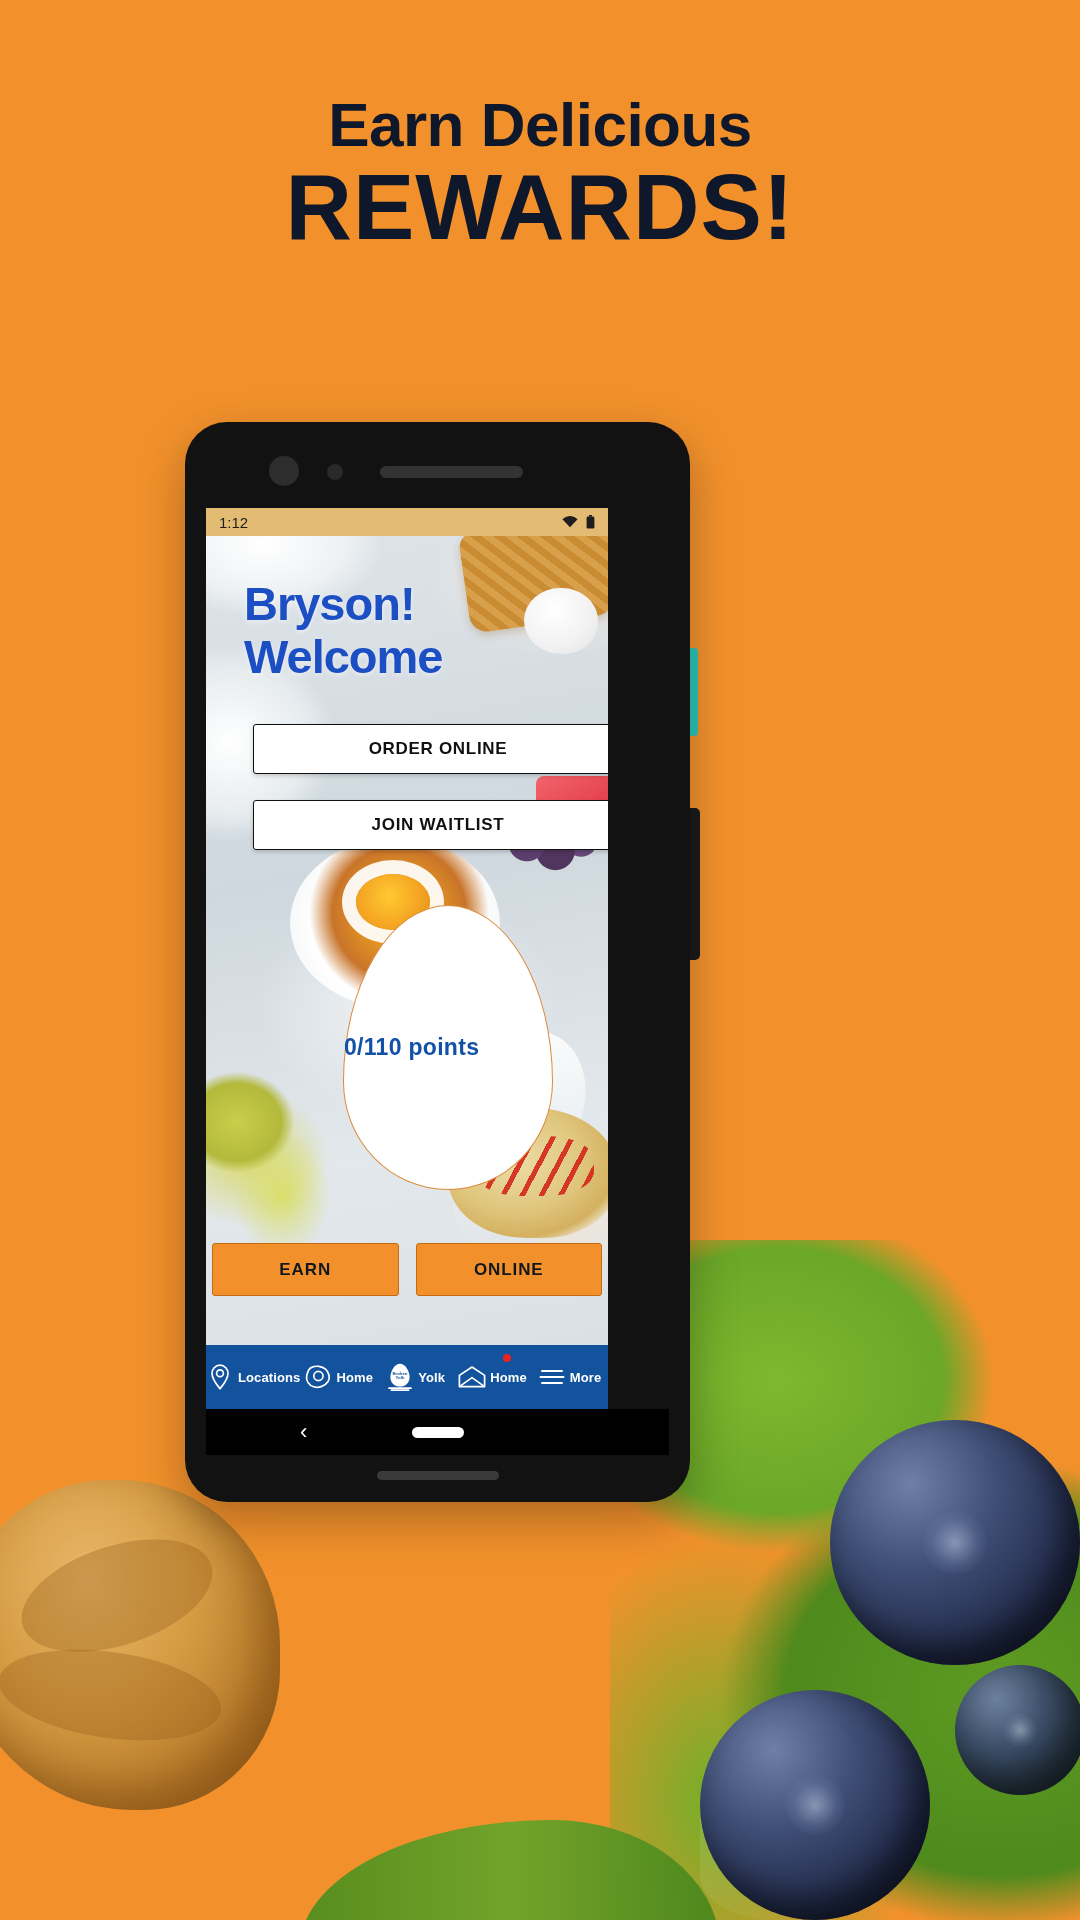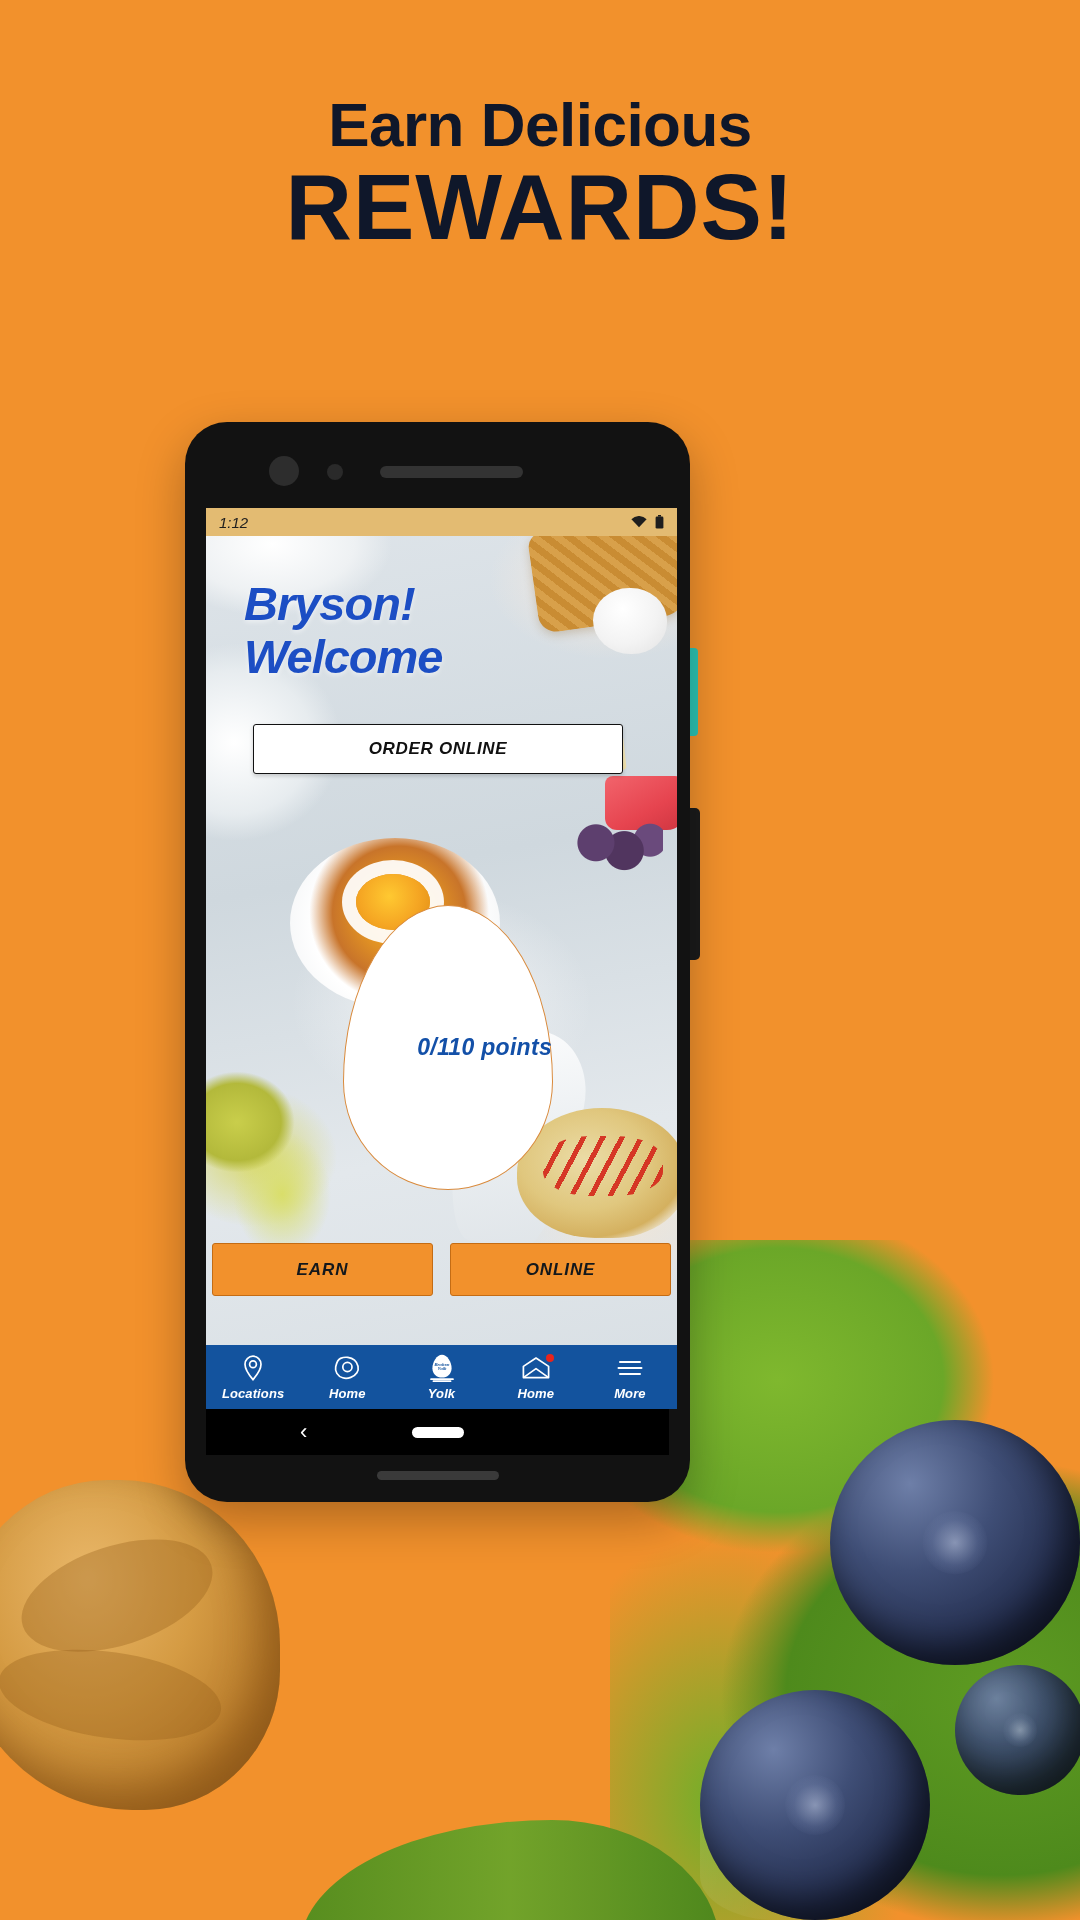--- a/index.html
+++ b/index.html
@@ -132,24 +132,23 @@
     position:absolute; left:0; top:0; width:100%; height:84px;
     display:flex; align-items:center; justify-content:center; gap:0;
   }
   .cam-big { position:absolute; left:84px; top:34px; width:30px; height:30px; border-radius:50%; background:#2d2d2d; }
   .cam-small { position:absolute; left:142px; top:42px; width:16px; height:16px; border-radius:50%; background:#2a2a2a; }
   .earpiece { position:absolute; left:195px; top:44px; width:143px; height:12px; border-radius:6px; background:#333333; }
 
   .screen {
     position:absolute;
     left:21px; top:86px;
-    width:471px; height:901px;
+    width:402px; height:901px;
     overflow:hidden;
     background:#84cc16;
-    font-style:italic;
   }
 
   
   .food-bg {
     position:absolute; inset:0;
     background:
       radial-gradient(ellipse 150px 90px at 14% 4%,  #ffffff 0%, #eef1f3 55%, rgba(238,241,243,0) 80%),
       radial-gradient(ellipse 170px 110px at 86% 8%, #f6eadf 0%, rgba(246,234,223,0) 72%),
       radial-gradient(ellipse 130px 120px at 6% 26%, #ffffff 0%, #e7ecef 60%, rgba(231,236,239,0) 82%),
       radial-gradient(ellipse 200px 150px at 50% 55%, #f2f4f6 0%, rgba(242,244,246,0) 75%),
@@ -282,21 +281,21 @@
 
   
   .points-egg {
     position:absolute;
     left:137px; top:397px;
     width:210px; height:285px;
     background:#ffffff;
     border:1.6px solid #D98A3C;
     border-radius:50% 50% 50% 50% / 62% 62% 38% 38%;
     z-index:4;
-    display:flex; align-items:center; justify-content:flex-end;
+    display:flex; align-items:center; justify-content:flex-start;
   }
   .points-egg .points-text {
     color:#1350A8;
     font-size:23px;
     font-weight:bold;
     letter-spacing:0.3px;
   }
 
   
   .action-row {
@@ -321,21 +320,21 @@
   .app-nav {
     position:absolute;
     left:0; right:0; bottom:0;
     height:64px;
     background:#13539E;
     display:flex;
     z-index:5;
   }
   .nav-item {
     flex:1;
-    display:flex; flex-direction:column;
+    display:flex; 
     align-items:center; justify-content:center;
     gap:4px;
     position:relative;
     color:#ffffff;
   }
   .nav-item .nav-label {
     font-size:13px;
     font-weight:bold;
     letter-spacing:0.1px;
   }
@@ -433,20 +432,21 @@
       </div>
     </div>
 
     <div class="welcome">
       <div>Bryson!</div>
       <div>Welcome</div>
     </div>
 
     <div class="cta-wrap">
       <div class="cta">ORDER ONLINE</div>
+      <div class="cta">JOIN WAITLIST</div>
     </div>
 
     <div class="points-egg">
       <div class="points-text">0/110 points</div>
     </div>
 
     <div class="action-row">
       <div class="action-btn">EARN</div>
       <div class="action-btn">ONLINE</div>
     </div>

